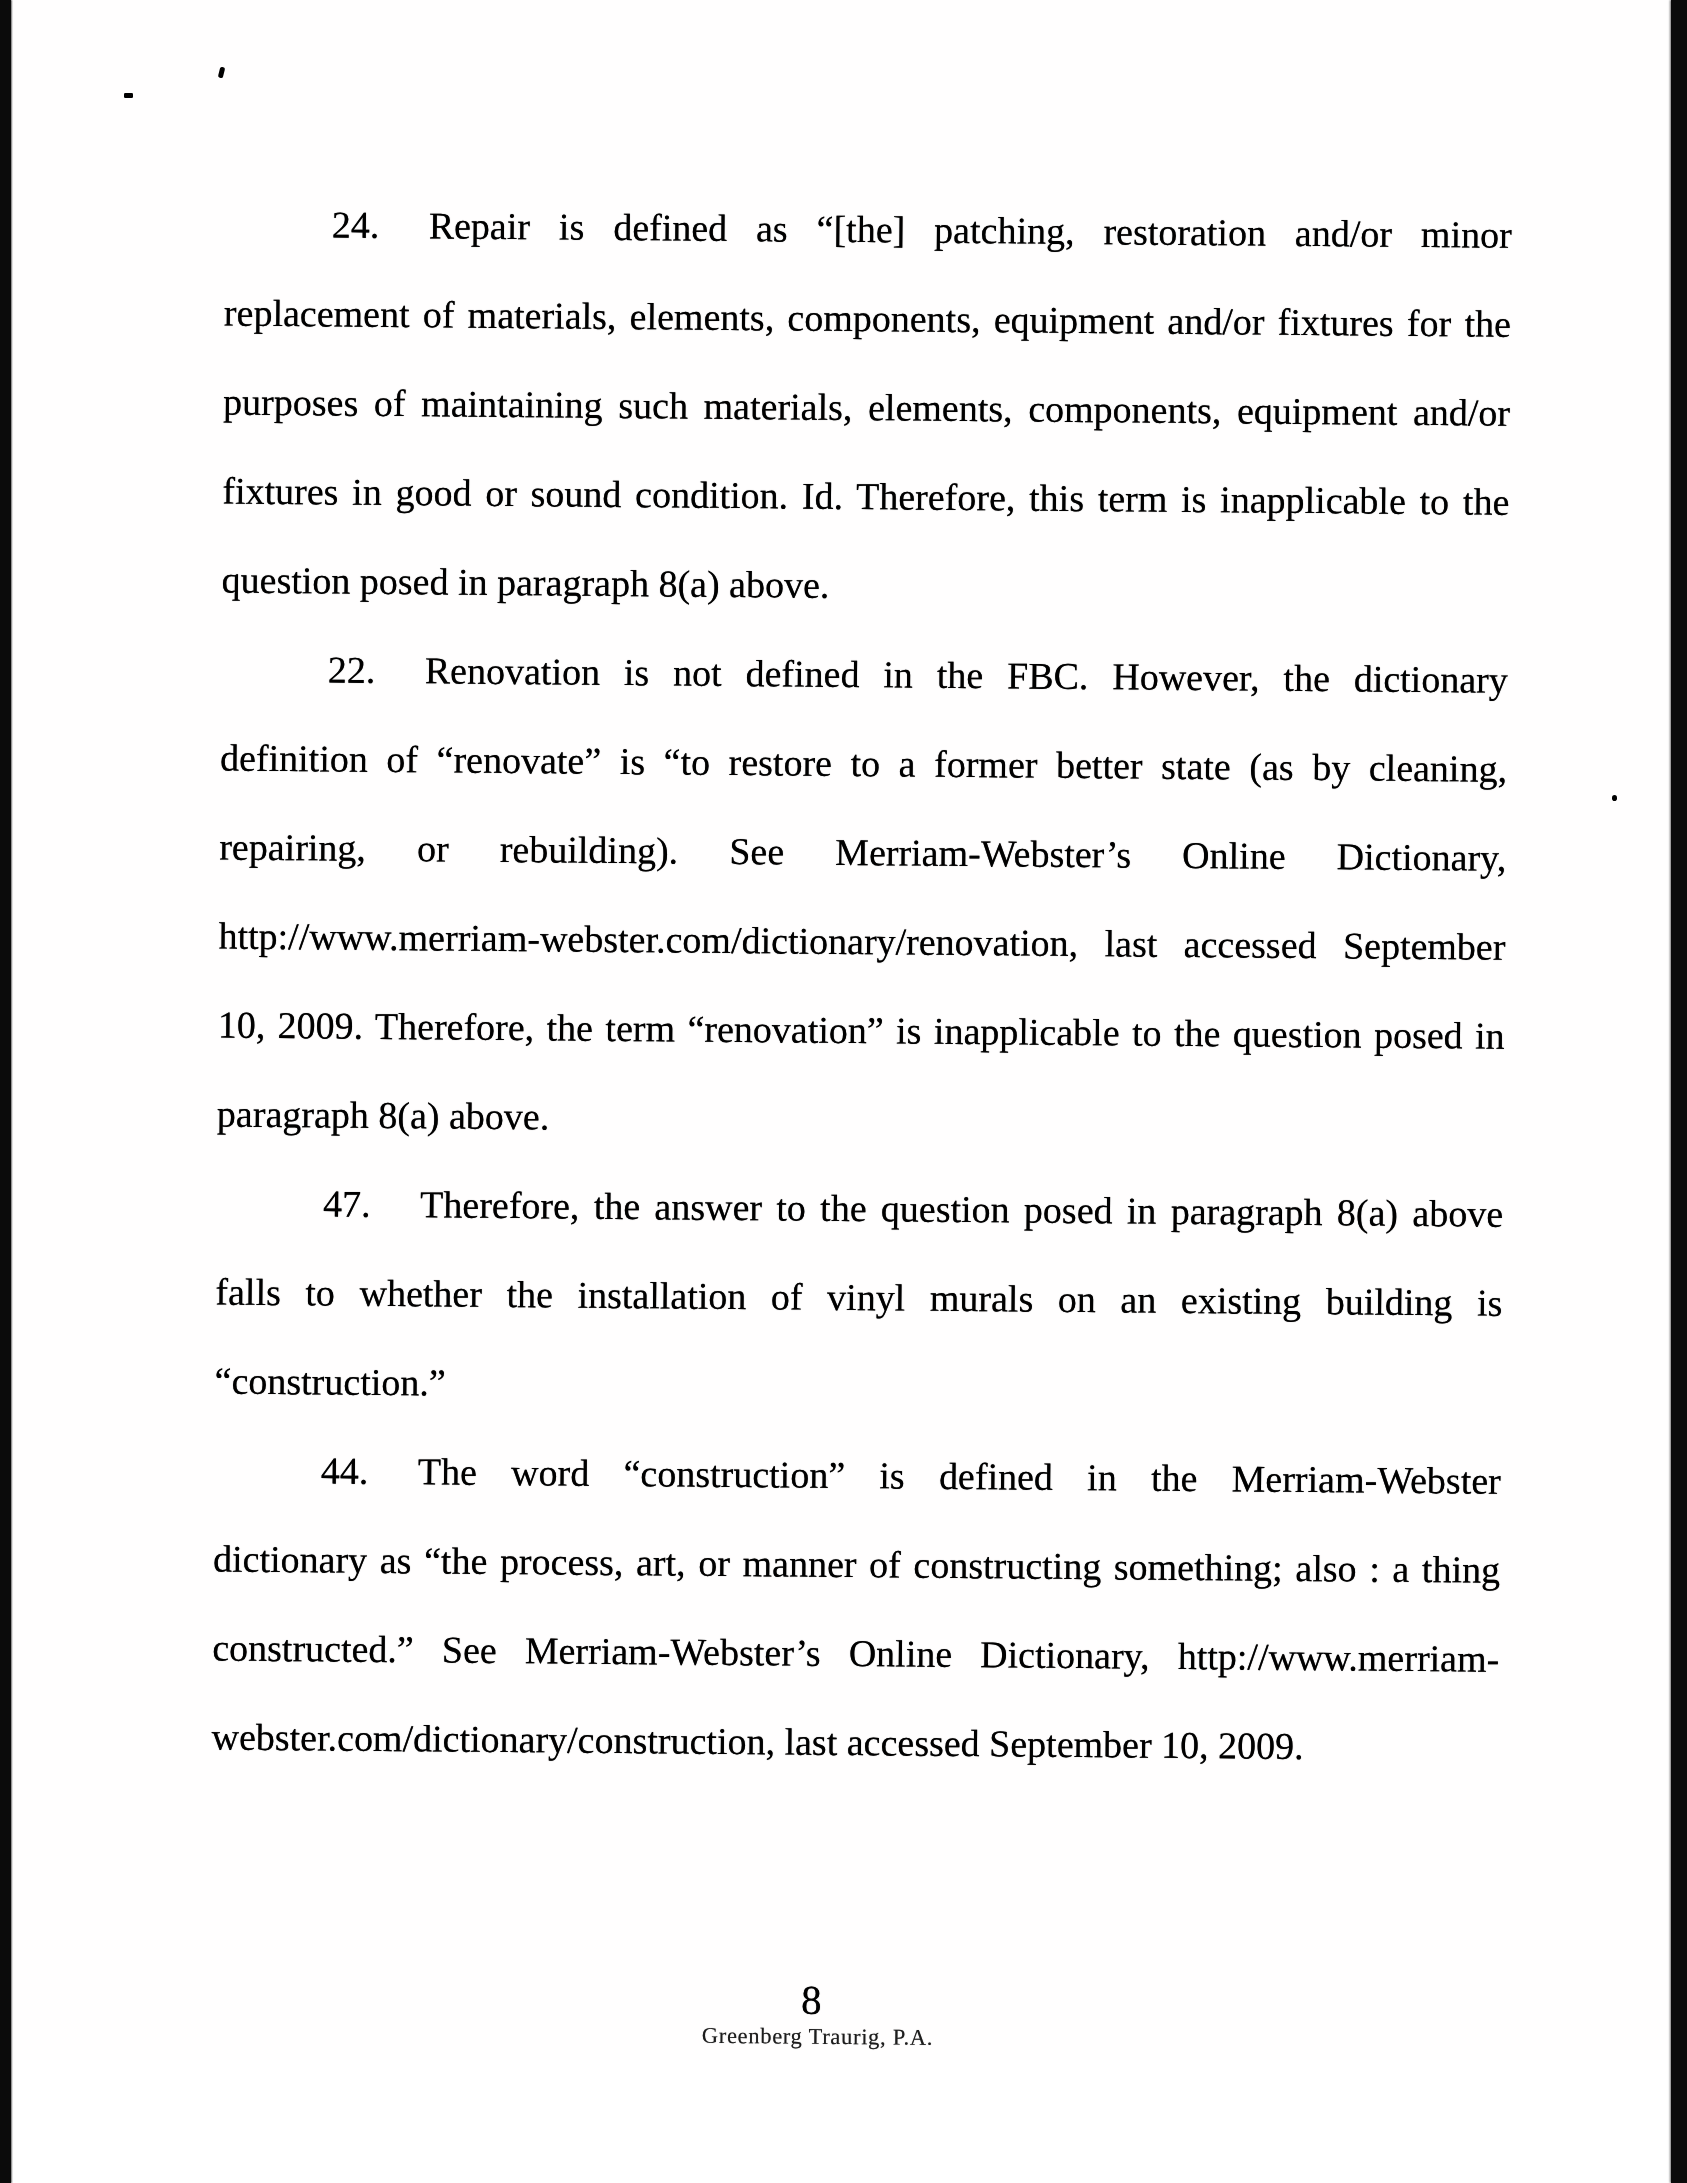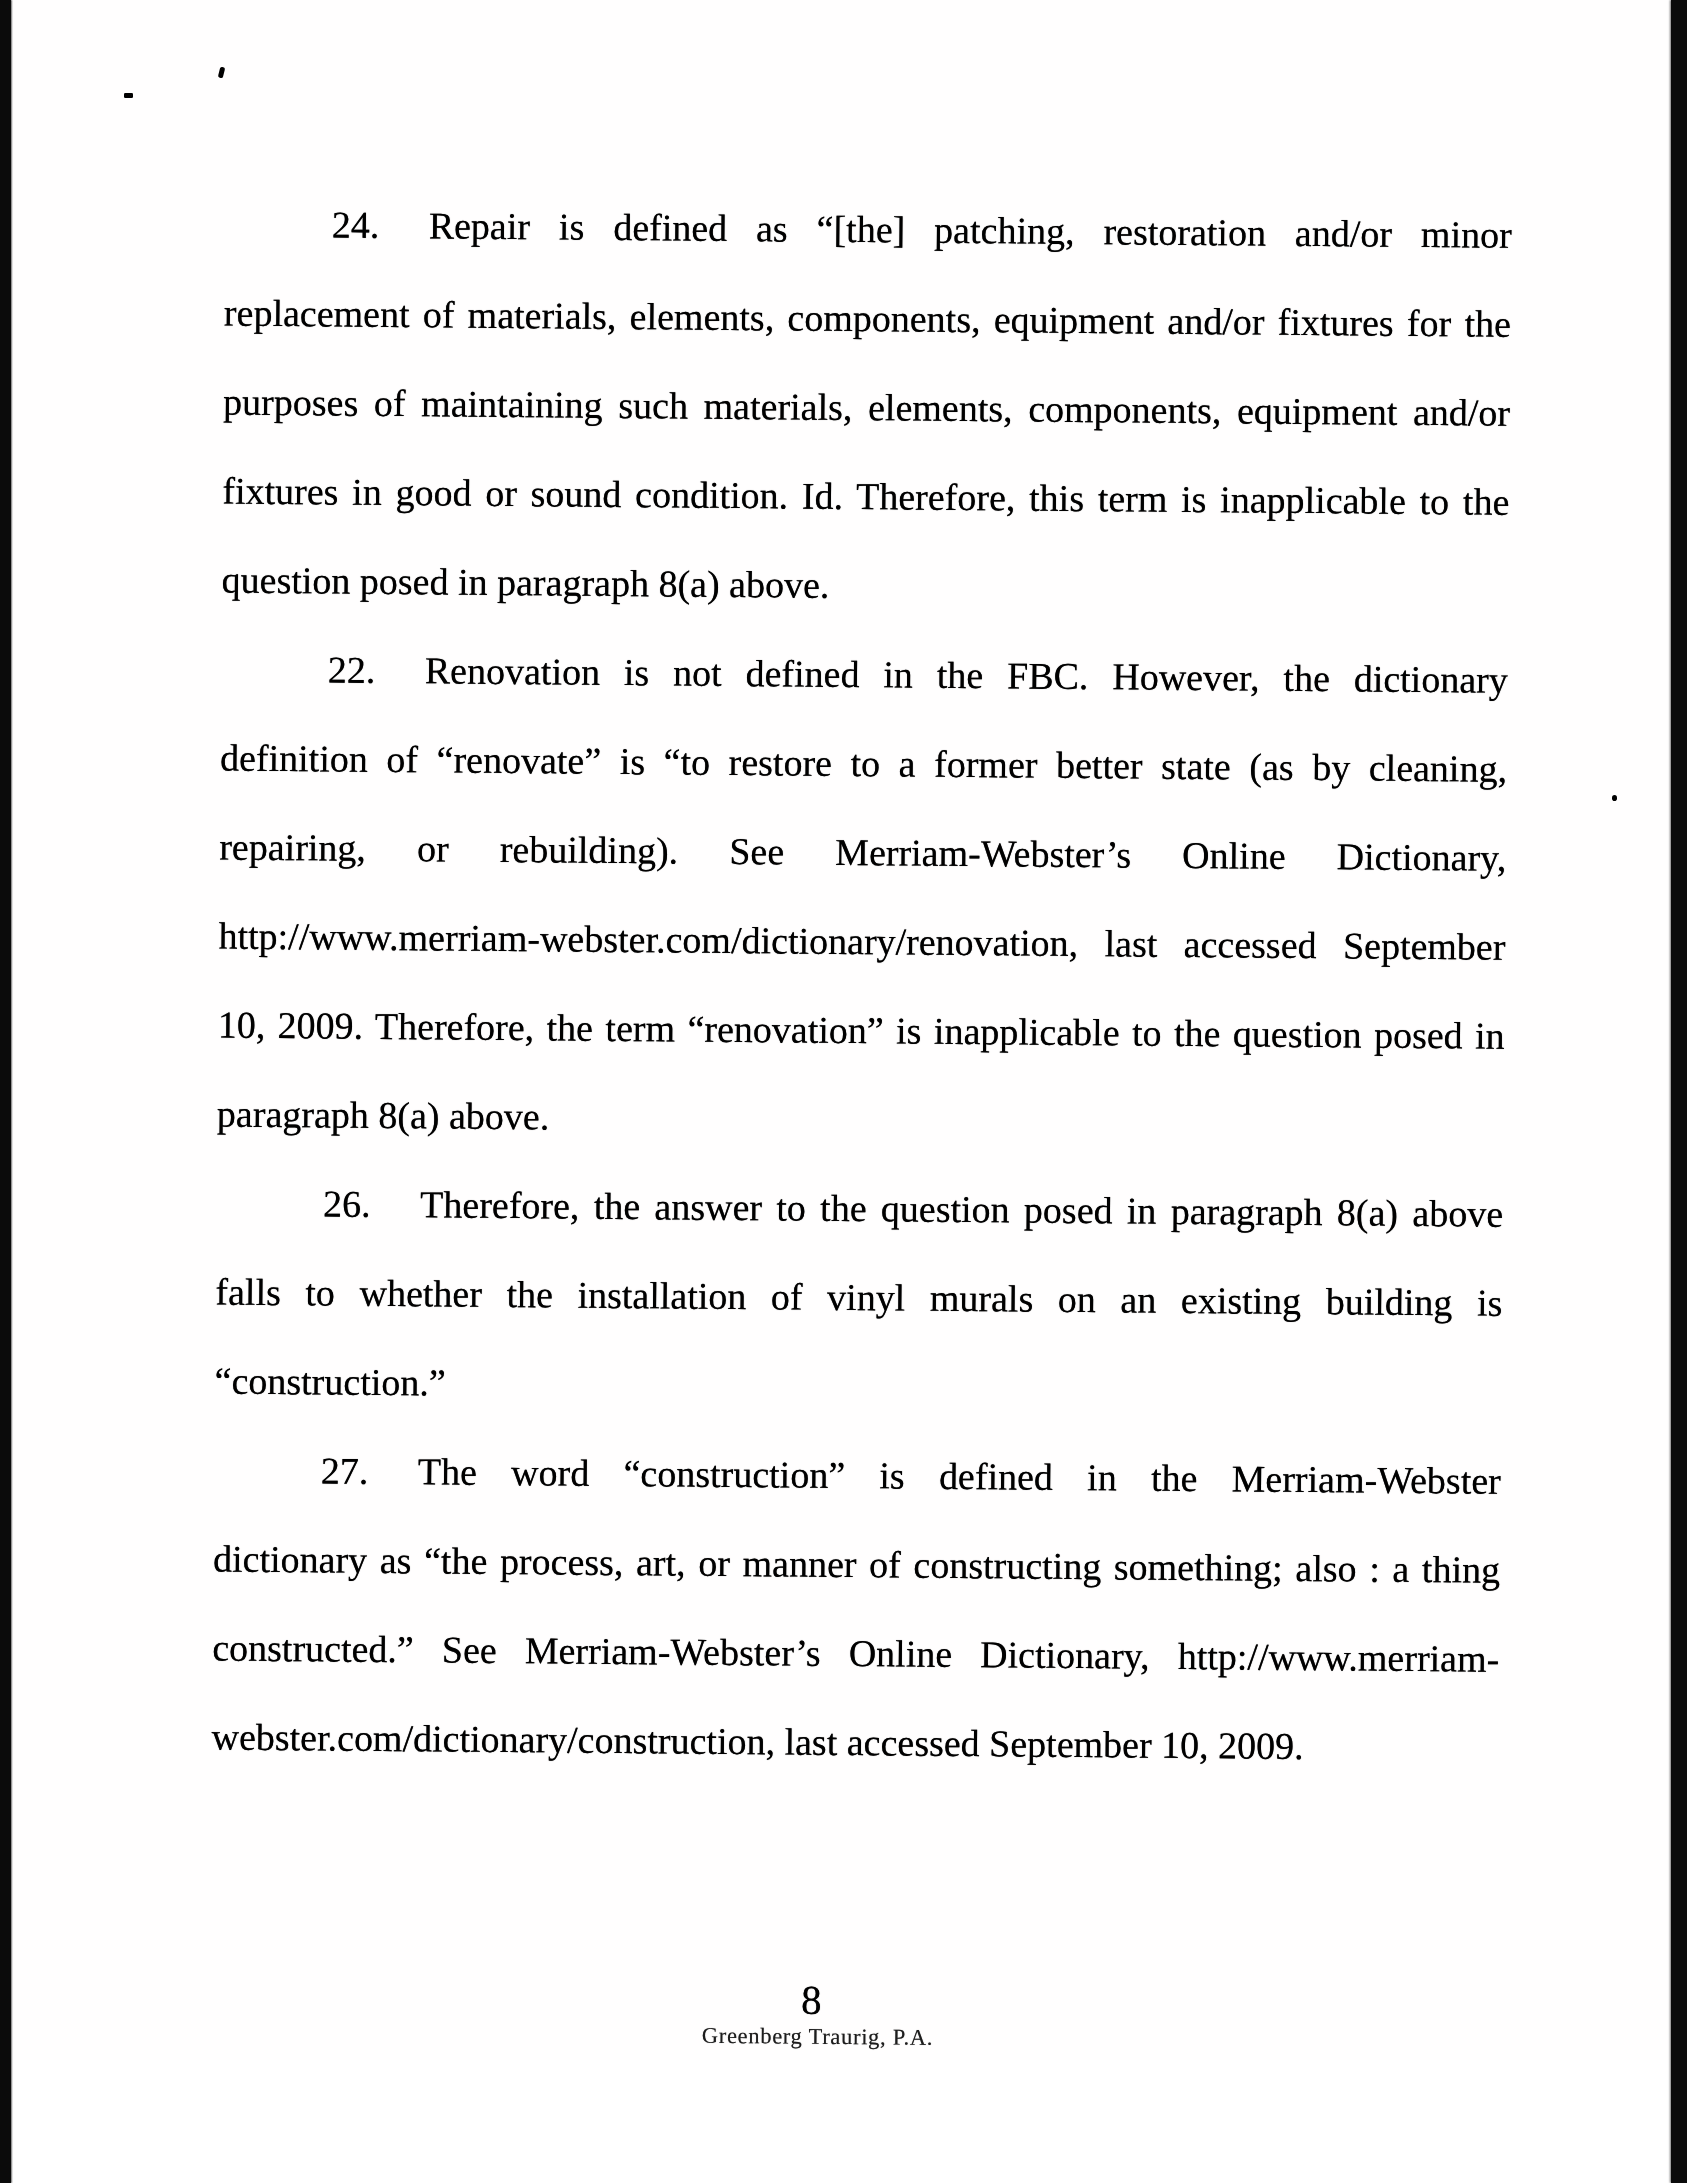--- a/index.html
+++ b/index.html
@@ -75,27 +75,27 @@
       <section>
         <div class="line first"><span class="pnum">22.</span><span>Renovation is not defined in the FBC. However, the dictionary</span></div>
         <div class="line">definition of “renovate” is “to restore to a former better state (as by cleaning,</div>
         <div class="line"><span>repairing, or rebuilding). </span><span class="it">See</span><span> Merriam-Webster’s Online Dictionary,</span></div>
         <div class="line">http://www.merriam-webster.com/dictionary/renovation, last accessed September</div>
         <div class="line">10, 2009. Therefore, the term “renovation” is inapplicable to the question posed in</div>
         <div class="line last">paragraph 8(a) above.</div>
       </section>
 
       <section>
-        <div class="line first"><span class="pnum">26.</span><span>Therefore, the answer to the question posed in paragraph 8(a) above</span></div>
+        <div class="line first"><span class="pnum">47.</span><span>Therefore, the answer to the question posed in paragraph 8(a) above</span></div>
         <div class="line">falls to whether the installation of vinyl murals on an existing building is</div>
         <div class="line last">“construction.”</div>
       </section>
 
       <section>
-        <div class="line first"><span class="pnum">27.</span><span>The word “construction” is defined in the Merriam-Webster</span></div>
+        <div class="line first"><span class="pnum">44.</span><span>The word “construction” is defined in the Merriam-Webster</span></div>
         <div class="line"><span>dictionary as “the process, art, or manner of constructing something; </span><span class="it">also</span><span> : a thing</span></div>
         <div class="line"><span>constructed.” </span><span class="it">See</span><span> Merriam-Webster’s Online Dictionary, http://www.merriam-</span></div>
         <div class="line last">webster.com/dictionary/construction, last accessed September 10, 2009.</div>
       </section>
 
     </main>
 
     <div class="footer-pageno">8</div>
     <div class="footer-firm">Greenberg Traurig, P.A.</div>
 

